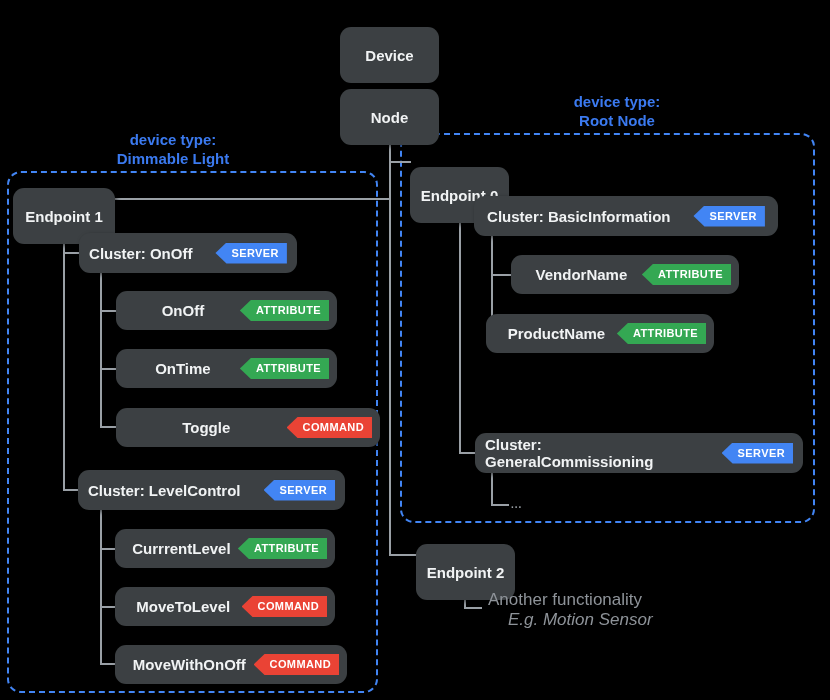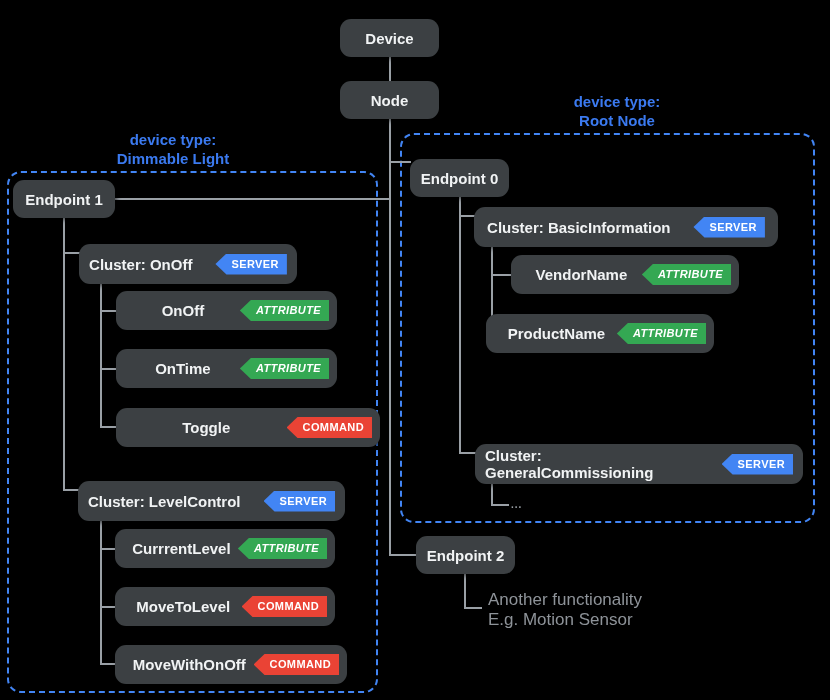--- a/index.html
+++ b/index.html
@@ -27,46 +27,46 @@
   
   .node-box,.cluster-box,.item-box{
     position:absolute;box-sizing:border-box;
     background:var(--box-fill,#3c4043);
     border-radius:11px;
     display:flex;align-items:center;
     color:var(--text,#f1f3f4);
     font-size:15px;font-weight:700;
     box-shadow:2px 2px 4px rgba(0,0,0,.55);
   }
-  .node-box{height:38px;justify-content:center;}
-  .cluster-box{height:40px;justify-content:center;gap:23px;padding:0 10px;margin-top:11px;}
+  .node-box{height:56px;justify-content:center;margin-top:8px;}
+  .cluster-box{height:40px;justify-content:center;gap:23px;padding:0 10px;}
   .item-box{height:39px;padding:0 8px 0 10px;}
   .item-lbl{flex:1;text-align:center;}
   
   .badge{
     flex:none;height:21px;line-height:21px;
     padding:0 8px 0 16px;
     font-size:11px;font-weight:700;letter-spacing:.4px;color:#fff;
     clip-path:polygon(11px 0,100% 0,100% 100%,11px 100%,0 50%);
     filter:drop-shadow(1px 2px 2px rgba(0,0,0,.55));
     white-space:nowrap;
   }
   .badge.server{background:var(--server,#4285f4);}
-  .badge.attribute{background:var(--attribute,#34a853);font-style:italic;}
+  .badge.attribute{background:var(--attribute,#34a853);}
   .badge.command{background:var(--command,#ea4335);}
   
   .dots{
     position:absolute;color:var(--connector,#9aa0a6);
     font-size:10px;font-weight:700;letter-spacing:1px;
   }
   .note{
     position:absolute;color:var(--note,#8e9399);
     font-size:17px;line-height:20px;font-weight:500;
   }
-  .note .em{}
+  .note .em{font-style:italic;margin-left:20px;}
 </style>
 </head>
 <body>
 
 <div class="canvas">
 
   <div class="group" style="left:7px;top:171px;width:371px;height:522px"></div>
   <div class="group" style="left:400px;top:133px;width:415px;height:390px"></div>
 
   <div class="caption" style="left:23px;top:130px;width:300px">

